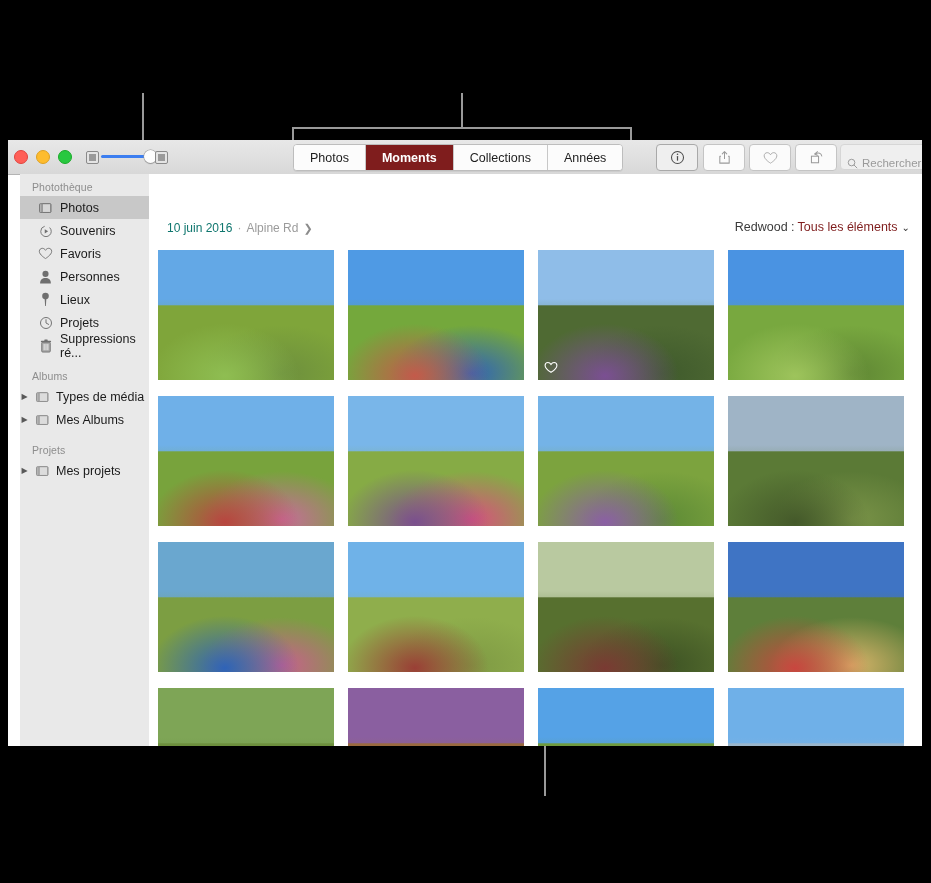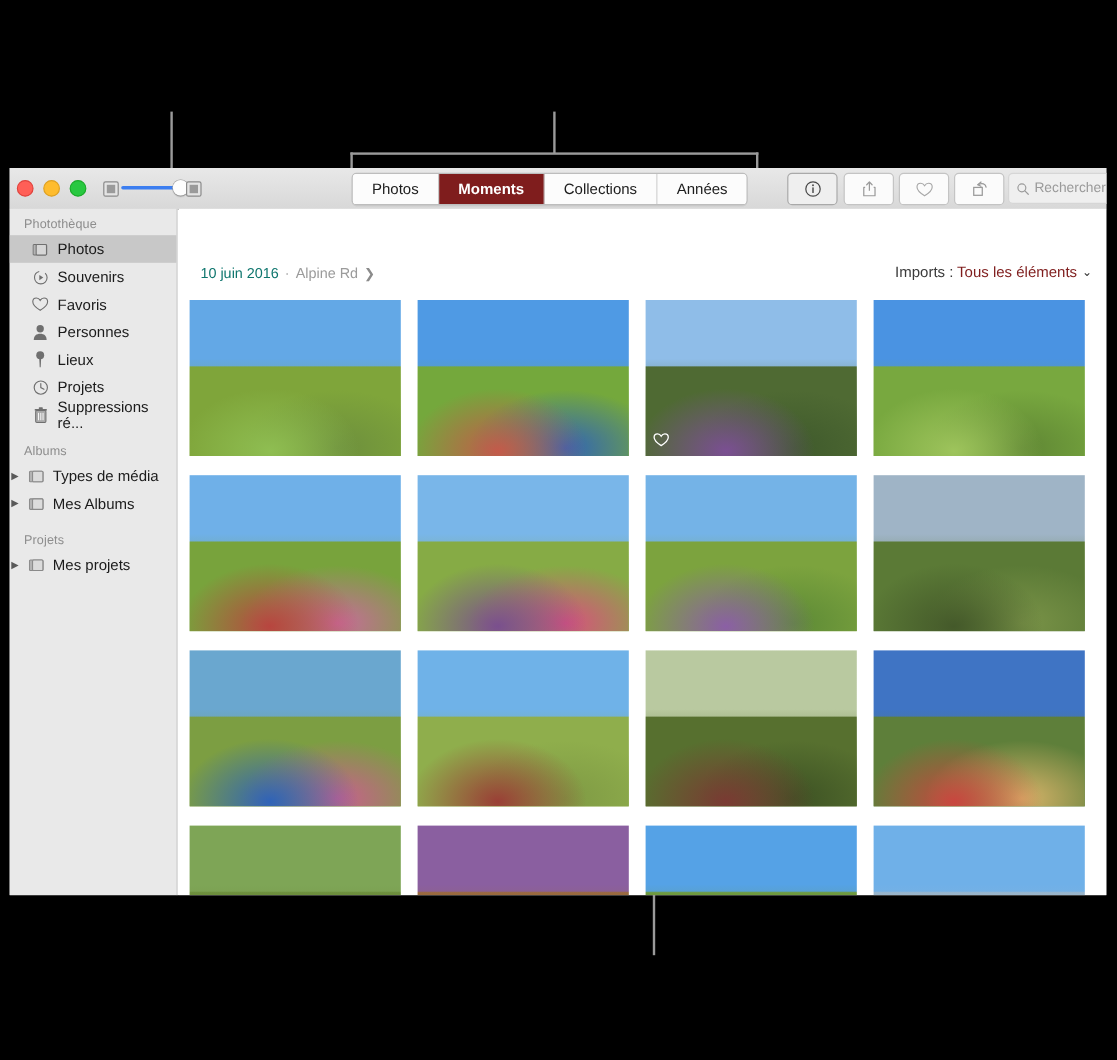--- a/index.html
+++ b/index.html
@@ -54,25 +54,25 @@
   .tbtn{position:absolute;top:4px;height:25px;width:40px;border-radius:4px;
         border:1px solid #c4c4c4;background:#fbfbfb;
         display:flex;align-items:center;justify-content:center;}
   .tbtn.on{background:#efefef;border-color:#a9a9a9;}
   #btn-info{left:648px;}
   #btn-share{left:695px;}
   #btn-fav{left:741px;}
   #btn-rotate{left:787px;}
   #searchfield{position:absolute;left:832px;top:4px;width:83px;height:24px;
                background:#efefef;border:1px solid #d6d6d6;border-radius:4px;
-               display:flex;align-items:center;padding-left:6px;gap:4px;}
+               display:flex;align-items:flex-end;padding-left:6px;gap:4px;}
   #searchfield .sf-label{font-size:11.5px;color:#9a9a9a;}
 
   
-  #sidebar{position:absolute;left:0;top:34px;width:140px;height:572px;
+  #sidebar{position:absolute;left:12px;top:34px;width:140px;height:572px;
            background:#e9e9e9;border-right:1px solid #cfcfcf;
            padding-top:3px;box-sizing:border-box;}
   .sb-head{font-size:10.5px;color:#8d8d8d;padding:4px 0 3px 12px;letter-spacing:0.1px;}
   .sb-item{height:23px;display:flex;align-items:center;gap:7px;
            padding-left:18px;font-size:12.5px;color:#1b1b1b;}
   .sb-item.sel{background:#c8c8c8;}
   .sb-item .ico{width:15px;height:15px;display:flex;align-items:center;
                 justify-content:center;flex:0 0 15px;}
   .sb-disc{width:9px;flex:0 0 9px;display:flex;align-items:center;
            justify-content:center;color:#595959;font-size:8px;margin-left:-11px;}
@@ -307,21 +307,21 @@
 
 
     <div id="subline">
       <span class="date">10 juin 2016</span>
       <span class="dot">·</span>
       <span class="place">Alpine Rd</span>
       <span class="chev">❯</span>
     </div>
 
     <div id="showmenu">
-      <span class="lbl">Imports :</span>
+      <span class="lbl">Redwood :</span>
       <span class="val">Tous les éléments</span>
       <span class="cv">⌄</span>
     </div>
 
     <div id="grid">
         <div class="cell" style="background: linear-gradient(rgb(99, 168, 230) 0%, rgb(99, 168, 230) 42%, rgb(127, 165, 58) 43%, rgb(127, 165, 58) 100%);">
           <div class="nodrop" style="position: absolute; left: 0px; right: 0px; bottom: 0px; height: 62%; background: radial-gradient(at 38% 95%, rgb(143, 190, 82) 0%, transparent 48%), radial-gradient(at 70% 92%, rgb(109, 143, 61) 0%, transparent 46%), linear-gradient(transparent 0%, rgb(127, 165, 58) 70%);"></div>
         </div>
         <div class="cell" style="background: linear-gradient(rgb(79, 154, 228) 0%, rgb(79, 154, 228) 42%, rgb(116, 168, 60) 43%, rgb(116, 168, 60) 100%);">
           <div class="nodrop" style="position: absolute; left: 0px; right: 0px; bottom: 0px; height: 62%; background: radial-gradient(at 38% 95%, rgb(196, 90, 74) 0%, transparent 48%), radial-gradient(at 70% 92%, rgb(47, 99, 184) 0%, transparent 46%), linear-gradient(transparent 0%, rgb(116, 168, 60) 70%);"></div>

